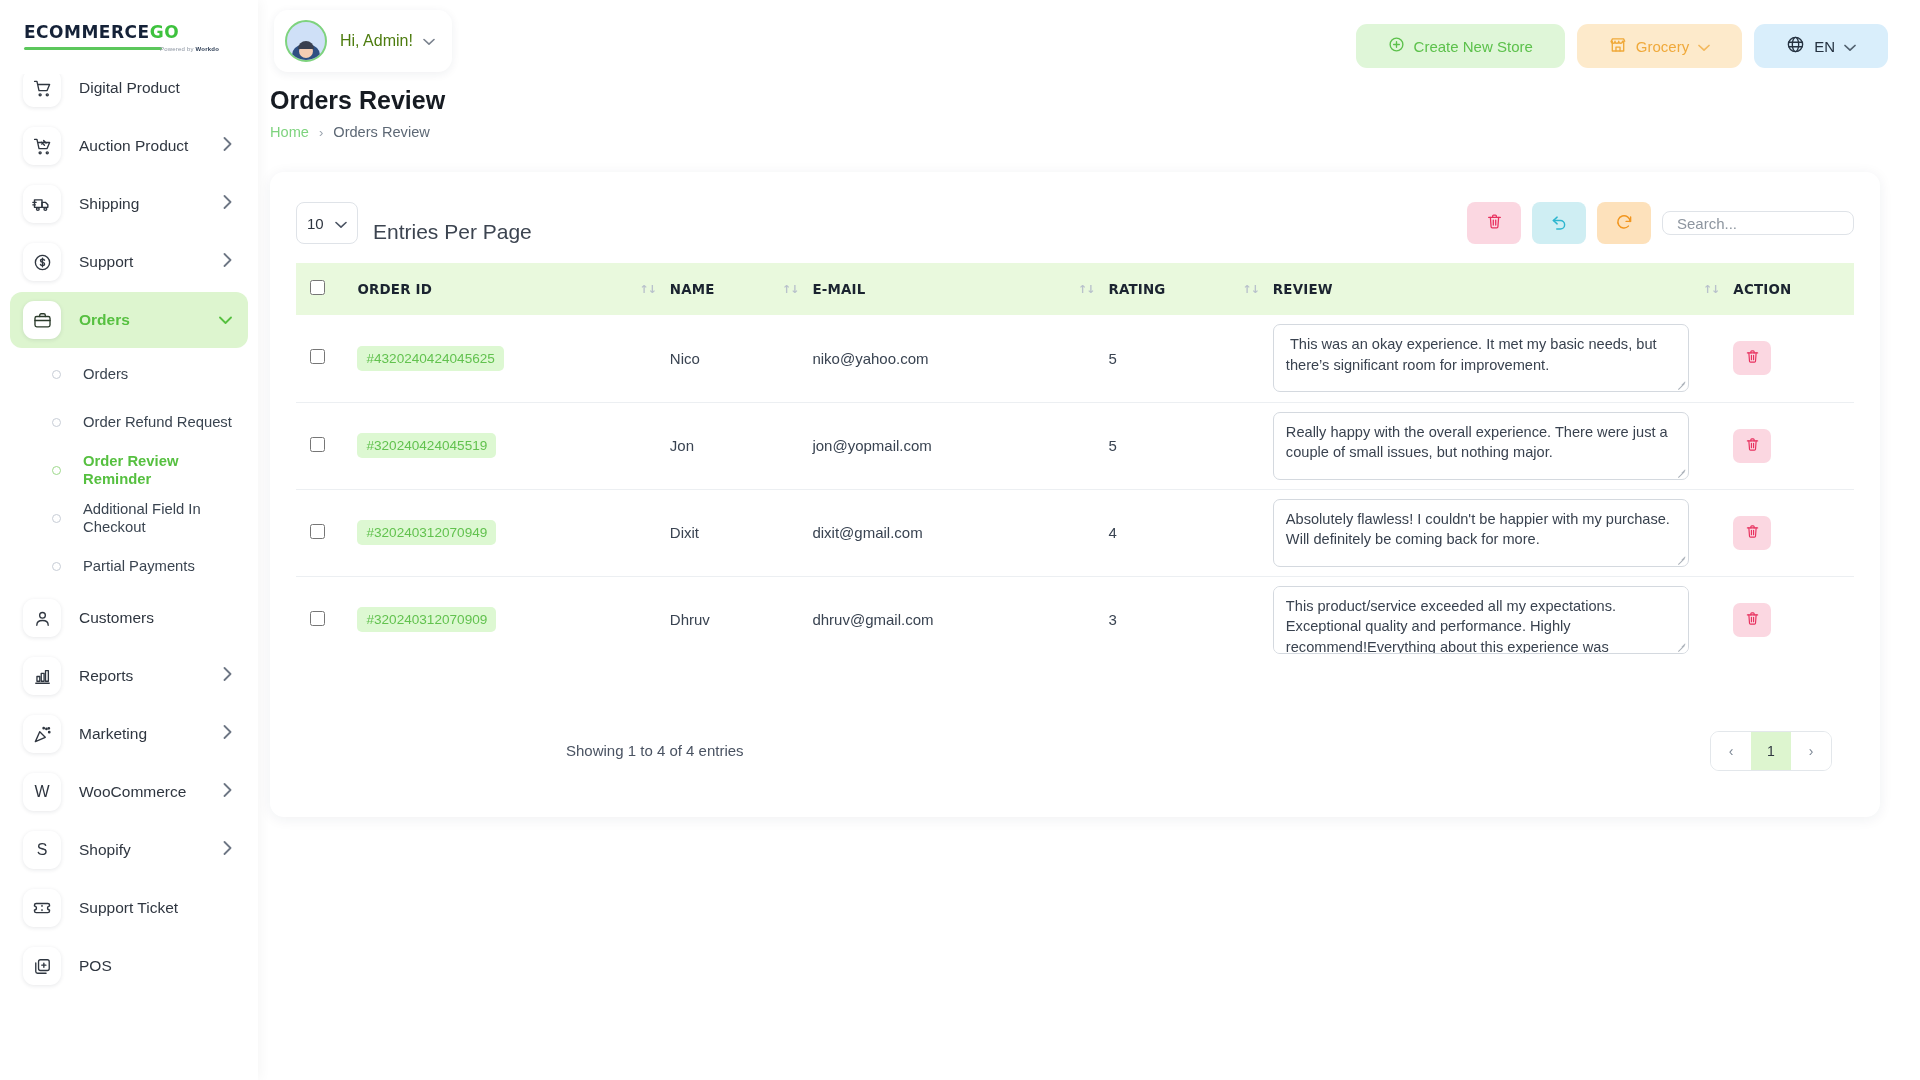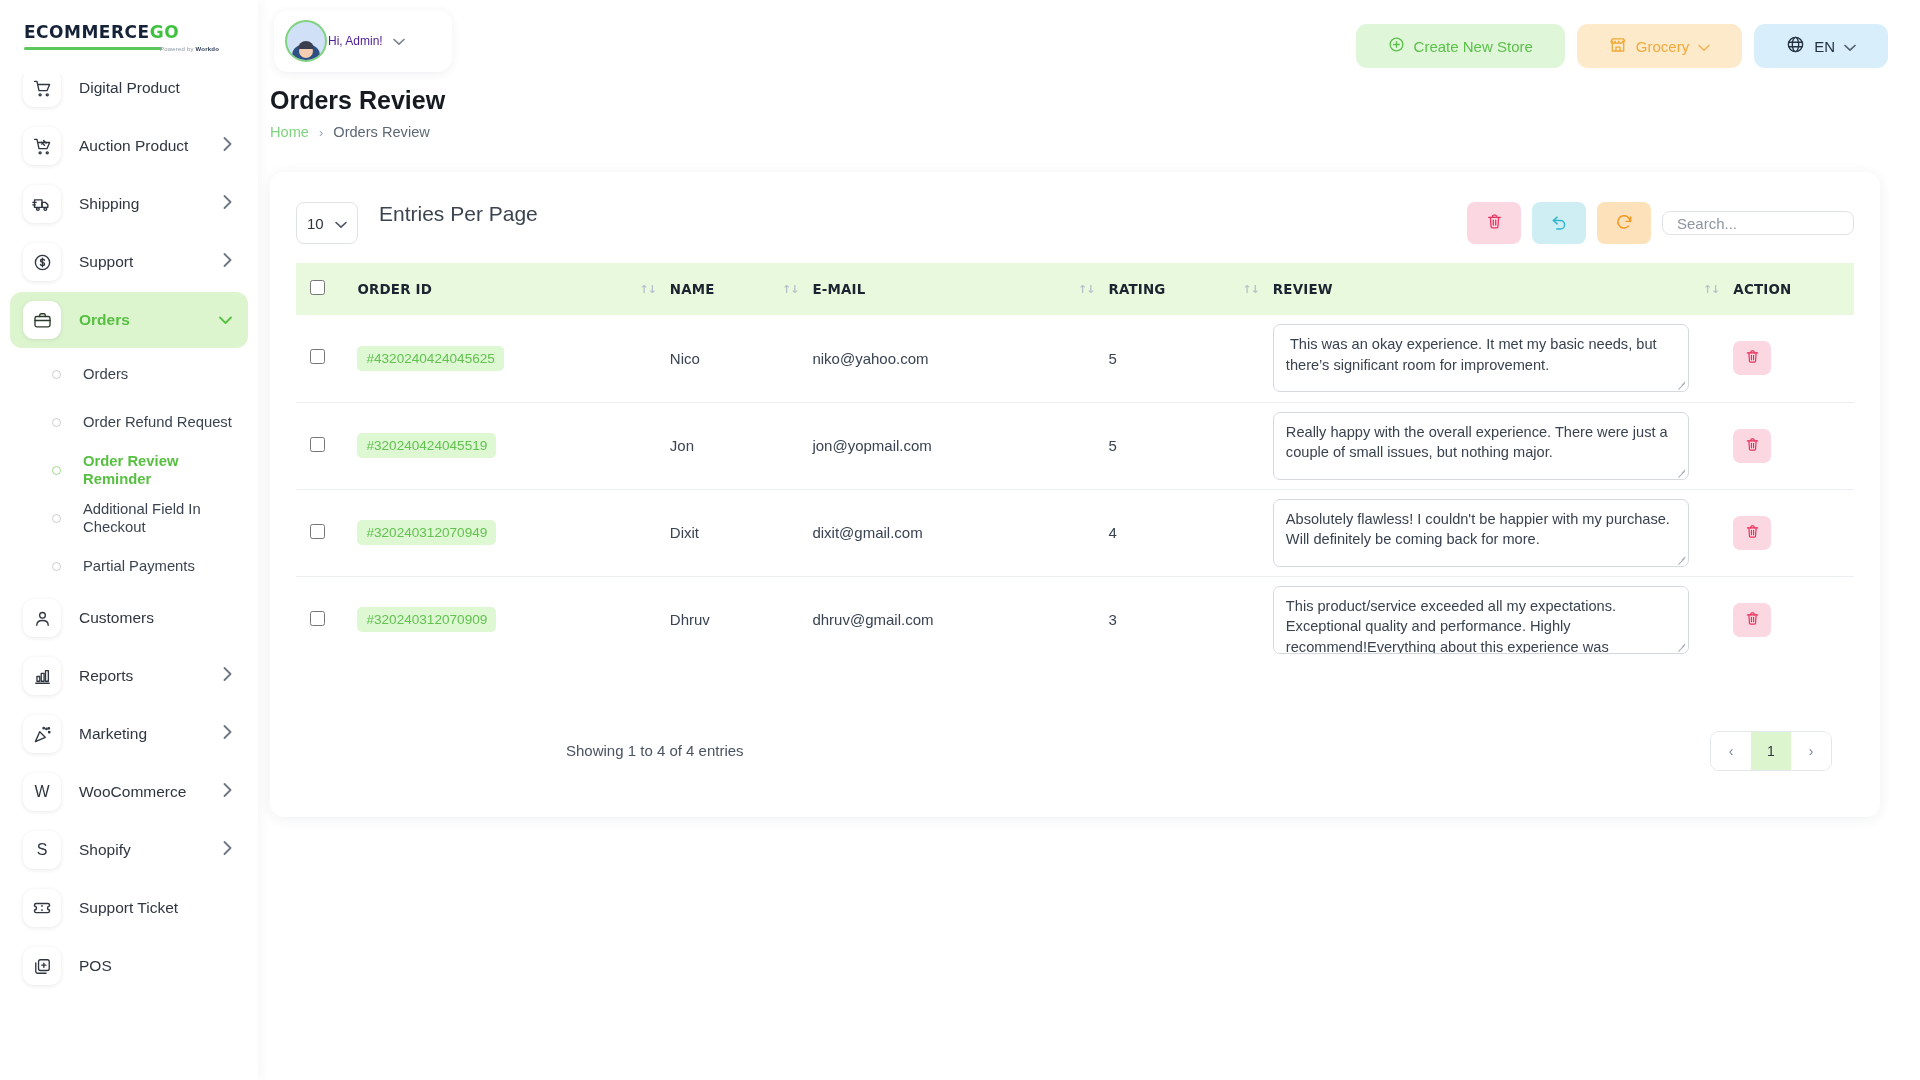--- a/index.html
+++ b/index.html
@@ -107,21 +107,21 @@
     width: 42px; height: 42px; border-radius: 50%;
     border: 2px solid #7ed37e; background: #cfe0f7;
     display:flex; align-items:flex-end; justify-content:center; overflow:hidden;
     flex: 0 0 42px;
   }
   .avatar .head { width: 14px; height: 14px; border-radius: 50%; background: #f5cdb3; position: relative; }
   .avatar .hair { position:absolute; left:-1px; top:-3px; width:16px; height:8px; border-radius:8px 8px 0 0; background:#3a4050; }
   .avatar .body { position:absolute; bottom:0; left:50%; transform:translateX(-50%); width:28px; height:15px; border-radius:10px 10px 0 0; background:#2e4f82; }
   .avatar .stack { position:relative; width:28px; height:38px; display:flex; flex-direction:column; align-items:center; justify-content:flex-end; }
   .avatar .head-wrap { margin-bottom: 2px; z-index:2; }
-  .hi-admin { margin-left: 1px; font-size: 12px; color: #4c1d95; font-weight: 500; }
+  .hi-admin { margin-left: 13px; font-size: 16px; color: #4d7c0f; font-weight: 500; }
   .chip-chev { margin-left: 10px; color: #7a828e; }
 
   .top-right { position: absolute; right: 32px; top: 24px; display: flex; gap: 12px; align-items: center; }
   .btn-pill {
     height: 44px; border-radius: 11px;
     display: flex; align-items: center; gap: 9px;
     padding: 0 32px; font-size: 15px; font-weight: 500;
     cursor: pointer; white-space: nowrap; border: none;
     font-family: "Liberation Sans", sans-serif;
   }
@@ -138,21 +138,21 @@
   #breadcrumb .sep { color: #9aa3ae; font-size: 13px; }
 
   
   #card {
     position: absolute; left: 270px; top: 172px;
     width: 1610px; height: 645px;
     background: #ffffff; border-radius: 14px;
     box-shadow: 0 2px 14px rgba(30,45,70,0.07);
   }
   #toolbar { position: absolute; top: 30px; left: 26px; right: 26px; height: 46px; }
-  .epp-wrap { display: flex; align-items: flex-start; gap: 21px; }
+  .epp-wrap { display: flex; align-items: flex-end; gap: 15px; }
   .epp-select {
     width: 62px; height: 42px; border: 1px solid #dfe3e8; border-radius: 8px;
     display: flex; align-items: center; justify-content: space-between;
     padding: 0 10px; font-size: 15px; color: #2f3640; background: #fff; cursor: pointer;
   }
   .epp-label { font-size: 21px; color: #3c4450; }
   .tool-right { position: absolute; right: 0; top: 0; display: flex; gap: 11px; align-items: center; }
   .icon-btn {
     width: 54px; height: 42px; border-radius: 8px; border: none;
     display: flex; align-items: center; justify-content: center; cursor: pointer;

